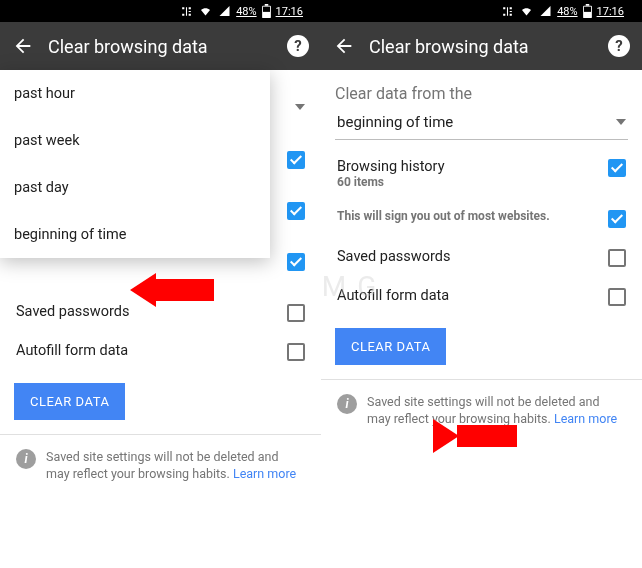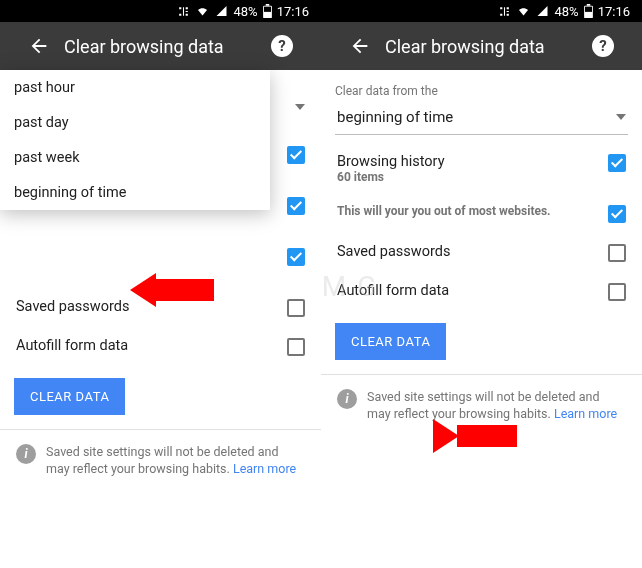--- a/index.html
+++ b/index.html
@@ -1,42 +1,42 @@
 <!DOCTYPE html>
 <html><head>
 <meta charset="utf-8">
 <style>
 * { margin: 0; padding: 0; box-sizing: border-box; font-family: Roboto, Arial, sans-serif; }
 body { width: 642px; height: 568px; display: flex; background: #fff; overflow: hidden; }
 .screen { width: 321px; height: 568px; position: relative; background: #fafafa; display: flex; flex-direction: column; }
-.statusbar { height: 22px; background: #000; color: #fff; display: flex; justify-content: flex-end; align-items: center; padding: 0 12px; gap: 5px; font-size: 13px; }
+.statusbar { height: 22px; background: #000; color: #fff; display: flex; justify-content: flex-end; align-items: center; padding: 0 18px; gap: 5px; font-size: 11px; text-decoration: underline; }
 .statusbar .ico { display: inline-flex; align-items: center; justify-content: center; }
-.appbar { height: 48px; background: #3b3b3b; color: #fff; display: flex; align-items: center; padding: 0 28px; gap: 14px; }
+.appbar { height: 48px; background: #3b3b3b; color: #fff; display: flex; align-items: center; padding: 0 12px; gap: 14px; }
 .appbar .title { font-size: 18px; font-weight: 400; flex: 1; }
 .help { width: 22px; height: 22px; border-radius: 50%; background: #fff; color: #3b3b3b; display: flex; align-items: center; justify-content: center; font-weight: 700; font-size: 15px; }
 .content { flex: 1; background: #fff; padding: 10px 14px 0 14px; position: relative; }
-.label { color: #757575; font-size: 12px; margin-top: 4px; margin-bottom: 4px; }
+.label { color: #757575; font-size: 16px; margin-top: 4px; margin-bottom: 4px; }
 .selectrow { display: flex; justify-content: space-between; align-items: center; border-bottom: 1px solid #bdbdbd; padding: 6px 2px 8px 2px; margin-bottom: 8px; }
 .selectrow .val { color: #212121; font-size: 15px; }
 .caret { width: 0; height: 0; border-left: 5px solid transparent; border-right: 5px solid transparent; border-top: 6px solid #757575; }
 .item { display: flex; justify-content: space-between; align-items: flex-start; padding: 10px 2px; }
 .item .txts { display: flex; flex-direction: column; gap: 0; }
 .item .pri { color: #212121; font-size: 14.5px; }
 .item .sec { color: #757575; font-size: 12px; font-weight: bold; }
 .chk { width: 18px; height: 18px; border: 2px solid #757575; border-radius: 2px; flex-shrink: 0; margin-top: 1px; }
 .chk.on { background: #2196f3; border-color: #2196f3; position: relative; }
 .chk.on::after { content: ""; position: absolute; left: 4px; top: 0px; width: 4px; height: 9px; border: solid #fff; border-width: 0 2px 2px 0; transform: rotate(45deg); }
 .btn { background: #4285f4; color: #fff; font-size: 13px; letter-spacing: .5px; padding: 11px 16px; border: none; margin: 12px 0 14px 0; cursor: pointer; }
 .divider { height: 1px; background: #e0e0e0; margin: 0 -14px; }
 .footer { display: flex; gap: 10px; padding: 14px 2px; }
 .infoico { width: 20px; height: 20px; border-radius: 50%; background: #9e9e9e; color: #fff; display: flex; align-items: center; justify-content: center; font-style: italic; font-weight: 700; font-size: 12px; flex-shrink: 0; }
 .footertxt { color: #757575; font-size: 12.5px; line-height: 1.35; }
 .link { color: #4285f4; }
 .dropdown { position: absolute; top: 0; left: 0; width: 270px; background: #fff; box-shadow: 0 4px 18px rgba(0,0,0,.25); z-index: 10; }
-.dropdown .opt { padding: 9px 14px; color: #212121; font-size: 14.5px; }
+.dropdown .opt { padding: 15px 14px; color: #212121; font-size: 14.5px; }
 .arrow-r { position: absolute; z-index: 20; }
 .arrow-r .shaft { position: absolute; height: 22px; background: #ff0000; }
 .arrow-r .head { position: absolute; width: 0; height: 0; border-top: 17px solid transparent; border-bottom: 17px solid transparent; border-right: 26px solid #ff0000; }
 .arrow-l .shaft { position: absolute; height: 22px; background: #ff0000; }
 .arrow-l .head { position: absolute; width: 0; height: 0; border-top: 17px solid transparent; border-bottom: 17px solid transparent; border-left: 26px solid #ff0000; }
 .wm { position: absolute; left: 50%; top: 270px; transform: translateX(-50%); color: #c7c7c7; font-size: 28px; letter-spacing: 2px; opacity: .35; z-index: 1; pointer-events: none; margin-left: 29px; }
 .wm-circ { position: absolute; left: 50%; top: 258px; transform: translateX(-50%); width: 42px; height: 42px; border-radius: 50%; background: #90caf9; opacity: .35; z-index: 0; pointer-events: none; }
 svg { display: block; }
 </style>
 </head>
@@ -129,22 +129,22 @@
     <button class="btn">CLEAR DATA</button>
     <div class="divider"></div>
     <div class="footer">
       <div class="infoico">i</div>
       <div class="footertxt"><span>Saved site settings will not be deleted and may reflect your browsing habits. </span><span class="link">Learn more</span></div>
     </div>
 
     
     <div class="dropdown">
       <div class="opt">past hour</div>
+      <div class="opt">past week</div>
       <div class="opt">past day</div>
-      <div class="opt">past week</div>
       <div class="opt">beginning of time</div>
     </div>
 
     
     <div class="arrow-r" style="left:130px; top:203px;">
       <div class="head" style="left:0; top:0;"></div>
       <div class="shaft" style="left:24px; top:6px; width:60px;"></div>
     </div>
   </div>
 </div>
@@ -196,21 +196,21 @@
 
     <div class="item">
       <div class="txts">
           <span class="pri">Browsing history</span>
           <span class="sec">60 items</span>
         </div>
       <div class="chk on"></div>
     </div>
     <div class="item">
       <div class="txts">
-          <span class="sec">This will your you out of most websites.</span>
+          <span class="sec">This will sign you out of most websites.</span>
         </div>
       <div class="chk on"></div>
     </div>
     <div class="item">
       <div class="txts">
           <span class="pri">Saved passwords</span>
         </div>
       <div class="chk"></div>
     </div>
     <div class="item">

